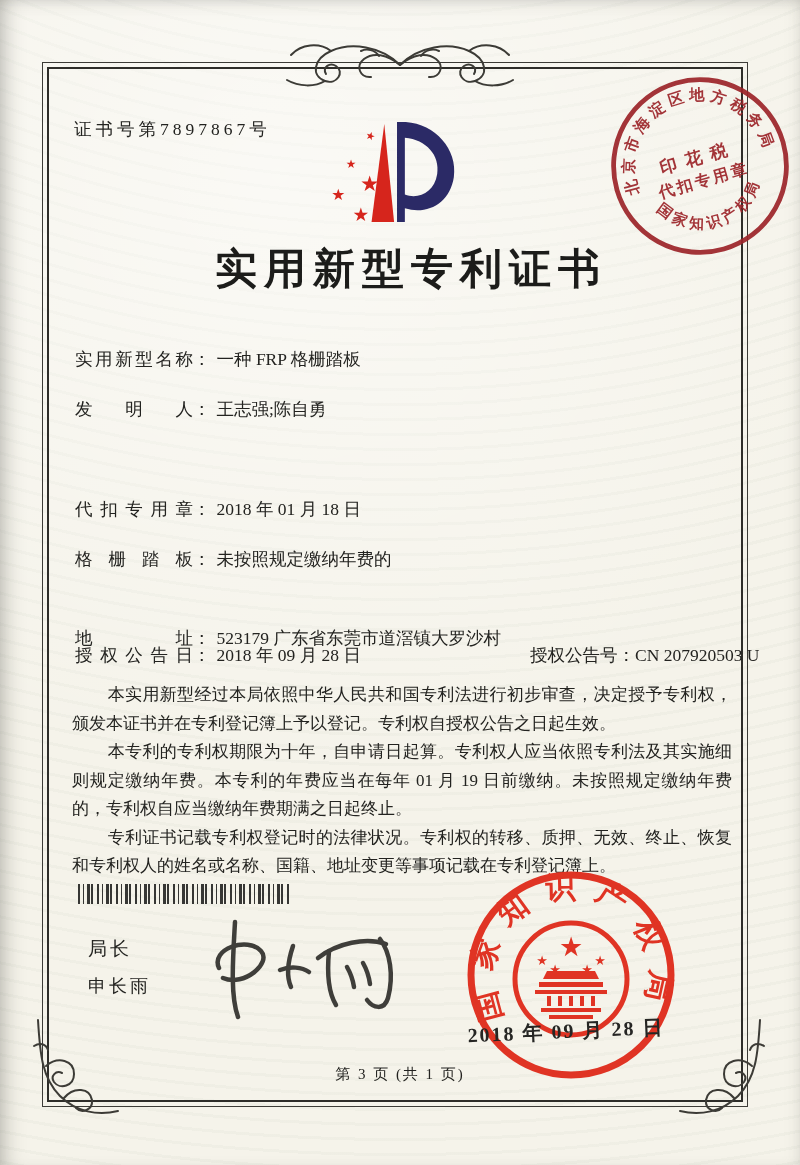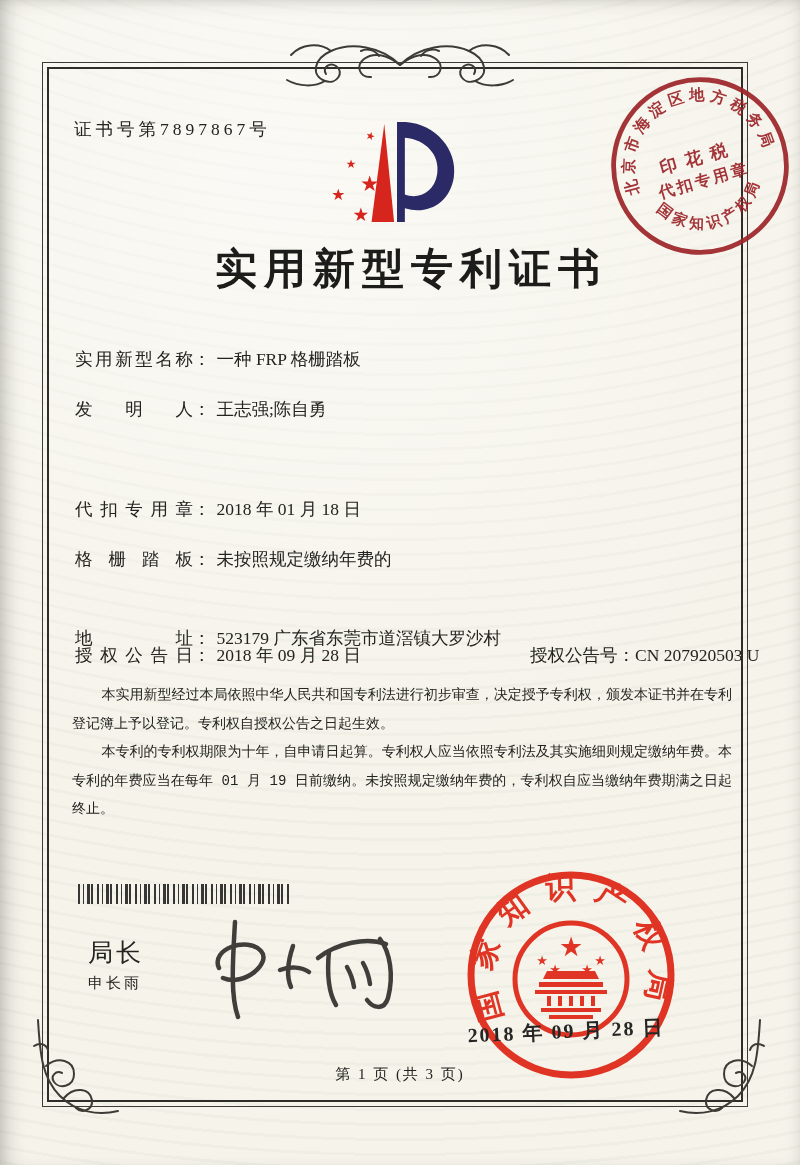--- a/index.html
+++ b/index.html
@@ -19,29 +19,29 @@
   
   .cert-no{left:74px;top:117px;font-size:17.5px;letter-spacing:4px;}
   .title{left:0;top:241px;width:100%;text-align:center;font-size:42px;font-weight:bold;
          letter-spacing:7px;color:#1c1c1a;margin-left:11px;}
   
   .field-row{position:absolute;left:75px;font-size:17.5px;white-space:nowrap;}
   .field-label{display:inline-block;width:118px;text-align:justify;text-align-last:justify;vertical-align:top;}
   .field-colon{display:inline-block;margin-right:6px;}
   .grant-no{position:absolute;left:455px;top:0;}
   
-  .body-text{left:72px;top:681px;width:660px;font-size:14px;line-height:28.5px;text-align:justify;font-family:Liberation Mono, monospace;}
+  .body-text{left:72px;top:681px;width:660px;font-size:17px;line-height:28.5px;text-align:justify;}
   .body-text p{margin:0;text-indent:2.1em;}
   
   .barcode{left:78px;top:884px;width:212px;height:20px;opacity:.88;
     background:repeating-linear-gradient(90deg,#1d1d1c 0 2px,transparent 2px 5px,#1d1d1c 5px 6px,
       transparent 6px 9px,#1d1d1c 9px 12px,transparent 12px 13px,#1d1d1c 13px 15px,transparent 15px 19px);}
   
-  .signer-title{left:88px;top:936px;font-size:25px;letter-spacing:3px;font-family:"Liberation Sans","DejaVu Sans",sans-serif;}
-  .signer-name{left:88px;top:974px;font-size:15px;letter-spacing:3px;font-family:Liberation Serif, serif;}
+  .signer-title{left:88px;top:936px;font-size:19px;letter-spacing:3px;font-family:"Liberation Sans","DejaVu Sans",sans-serif;}
+  .signer-name{left:88px;top:974px;font-size:18px;letter-spacing:3px;font-family:Liberation Serif, serif;}
   .signature{left:182px;top:900px;}
   
   .tax-stamp{left:604px;top:70px;width:192px;height:192px;transform:rotate(-16deg);opacity:.92;}
   .seal{left:462px;top:866px;width:218px;height:218px;opacity:.95;}
   .seal-date{left:446px;top:1018px;width:240px;text-align:center;font-size:20px;letter-spacing:2px;
     color:#262624;transform:rotate(-2.5deg);font-weight:bold;}
   .footer{left:0;top:1065px;width:100%;text-align:center;font-size:15px;letter-spacing:2px;}
   .ornament{pointer-events:none;}
 </style>
 </head>
@@ -133,20 +133,21 @@
   <div class="field-row" style="top:643px;width:660px">
     <span class="field-label">授权公告日</span><span class="field-colon">：</span><span>2018 年 09 月 28 日</span>
     <span class="grant-no">
       <span>授权公告号</span><span>：</span><span>CN 207920503 U</span>
     </span>
   </div>
 
   <div class="abs body-text">
     <p>本实用新型经过本局依照中华人民共和国专利法进行初步审查，决定授予专利权，颁发本证书并在专利登记簿上予以登记。专利权自授权公告之日起生效。</p>
     <p>本专利的专利权期限为十年，自申请日起算。专利权人应当依照专利法及其实施细则规定缴纳年费。本专利的年费应当在每年 01 月 19 日前缴纳。未按照规定缴纳年费的，专利权自应当缴纳年费期满之日起终止。</p>
+    <p>专利证书记载专利权登记时的法律状况。专利权的转移、质押、无效、终止、恢复和专利权人的姓名或名称、国籍、地址变更等事项记载在专利登记簿上。</p>
   </div>
 
   <div class="abs barcode"></div>
 
   <div class="abs signer-title">局长</div>
   <div class="abs signer-name">申长雨</div>
 
   <svg class="abs signature" width="230" height="125" viewBox="185 900 230 125">
     <g fill="none" stroke-width="4.5" stroke-linecap="round" stroke="#3f3e3a">
       <path d="M238,922 C236,958 233,995 241,1017"></path>
@@ -184,15 +185,15 @@
       <rect x="107" y="130" width="4" height="10"></rect>
         <rect x="118" y="130" width="4" height="10"></rect>
       <rect x="129" y="130" width="4" height="10"></rect>
       <rect x="79" y="142" width="60" height="4"></rect>
       <rect x="87" y="149" width="44" height="4"></rect>
     </g>
   </svg>
 
   <div class="abs seal-date">2018 年 09 月 28 日</div>
 
-  <div class="abs footer">第 1 页 (共 3 页)</div>
+  <div class="abs footer">第 3 页 (共 1 页)</div>
 
 </div>
 
 </body></html>

